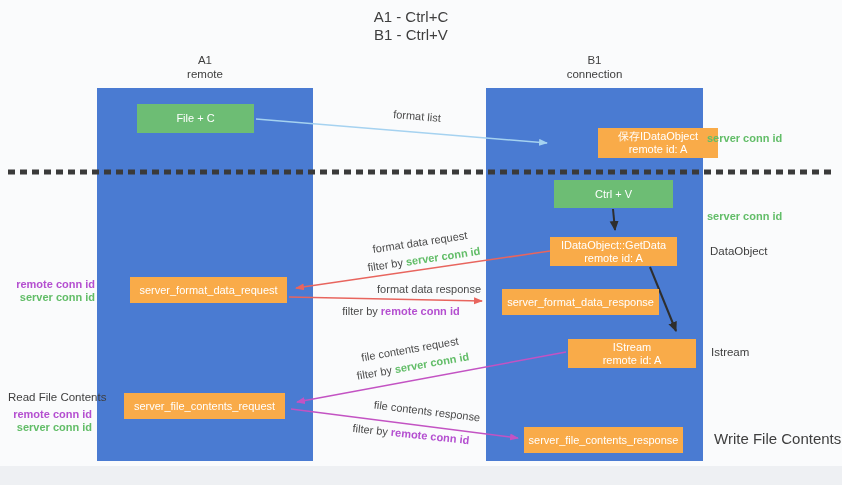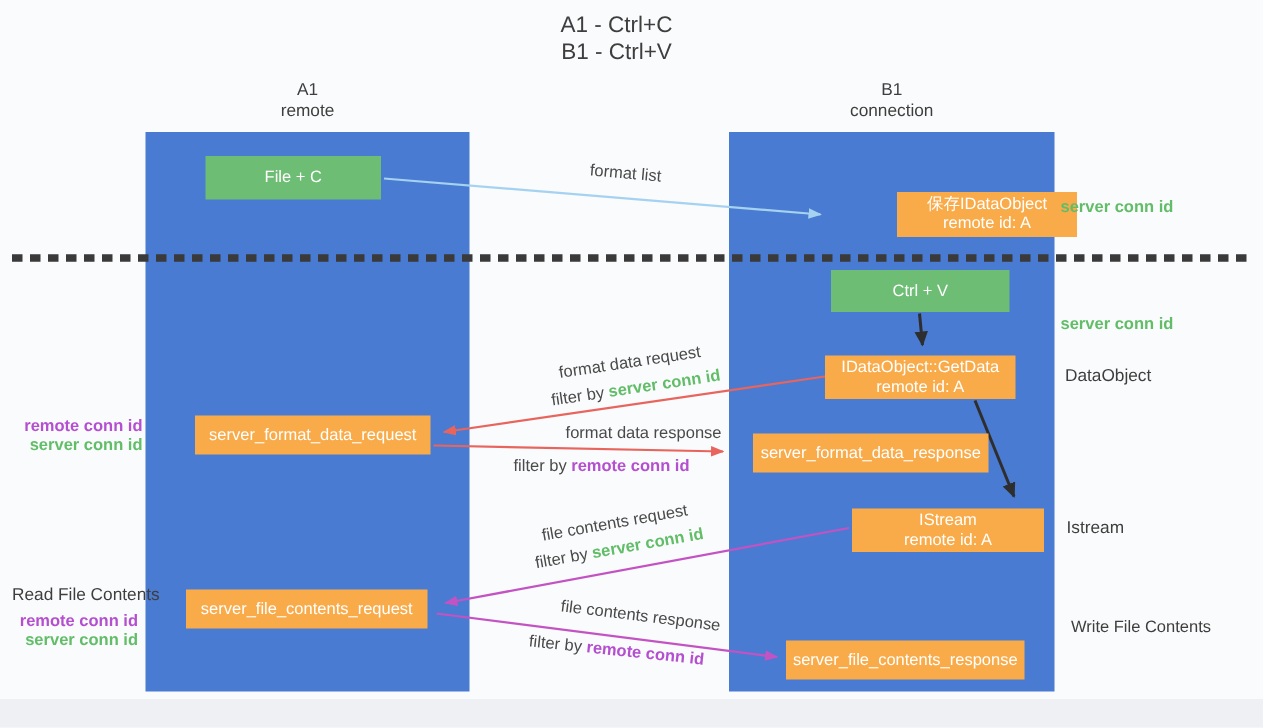--- a/index.html
+++ b/index.html
@@ -123,21 +123,21 @@
   </div>
 
   <div class="abs node orange" style="left:524px;top:427px;width:159px;height:26px;align-items:center;">
     <div>server_file_contents_response</div>
   </div>
 
   <div class="abs side greenT" style="left:707px;top:132px;">server conn id</div>
   <div class="abs side greenT" style="left:707px;top:210px;">server conn id</div>
   <div class="abs side darkT" style="left:710px;top:245px;font-size:11.5px;">DataObject</div>
   <div class="abs side darkT" style="left:711px;top:346px;font-size:11.5px;">Istream</div>
-  <div class="abs side darkT" style="left:714px;top:412px;font-size:11px;">Write File Contents</div>
+  <div class="abs side darkT" style="left:714px;top:432px;font-size:15px;">Write File Contents</div>
 
   <div class="abs side" style="left:0;top:278px;width:95px;text-align:right;">
     <div class="purpleT">remote conn id</div>
     <div class="greenT">server conn id</div>
   </div>
   <div class="abs side darkT" style="left:8px;top:391px;font-size:11.5px;">Read File Contents</div>
   <div class="abs side" style="left:0;top:408px;width:92px;text-align:right;">
     <div class="purpleT">remote conn id</div>
     <div class="greenT">server conn id</div>
   </div>

